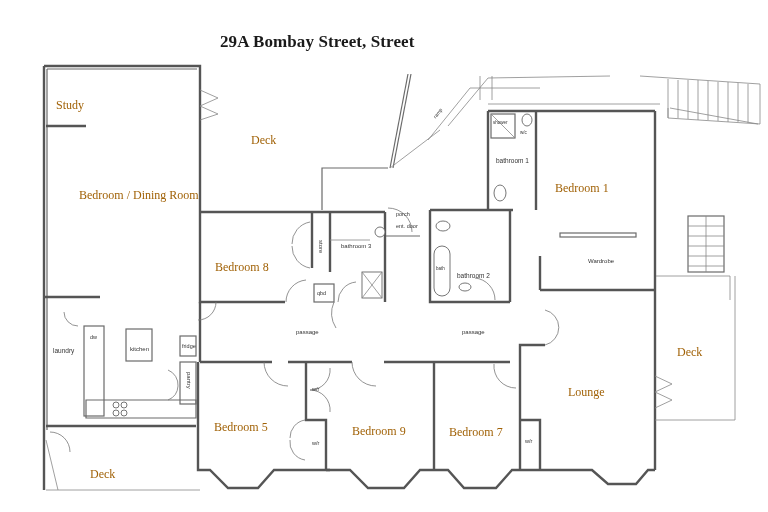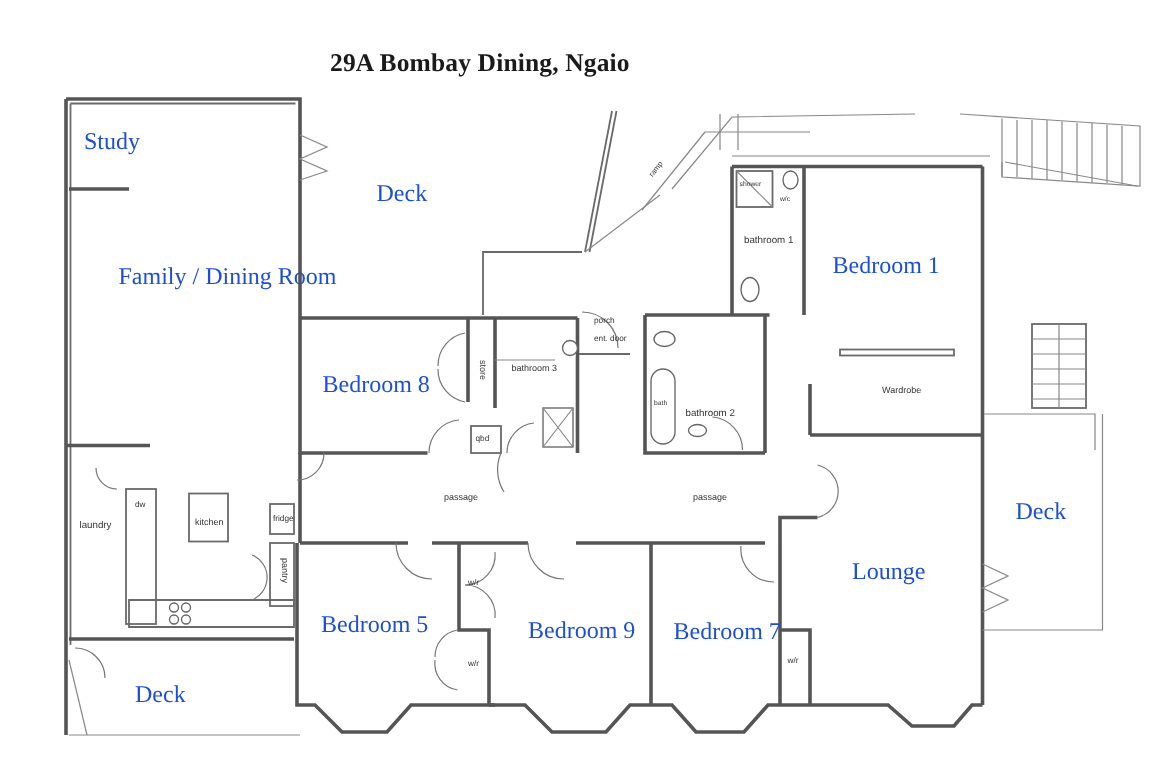--- a/index.html
+++ b/index.html
@@ -1,19 +1,19 @@
 <!DOCTYPE html>
 <html><head>
 <meta charset="utf-8">
 <style>
   html, body { margin: 0; padding: 0; background: #ffffff; }
   body { width: 768px; height: 512px; position: relative; overflow: hidden; font-family: "DejaVu Serif", serif; }
   #plan { position: absolute; left: 0; top: 0; width: 768px; height: 512px; }
   .title { position: absolute; left: 220px; top: 32px; font-family: "Liberation Serif", serif; font-weight: bold; font-size: 17px; color: #1a1a1a; letter-spacing: 0.1px; }
-  .room { position: absolute; font-family: "Liberation Serif", serif; color: #1d4ed8; font-size: 16px; white-space: nowrap; }
+  .room { position: absolute; font-family: "Liberation Serif", serif; color: #a16207; font-size: 12px; white-space: nowrap; margin-top: 12px; }
   .small { position: absolute; font-family: "Liberation Sans", sans-serif; color: #333; font-size: 5.5px; white-space: nowrap; }
   .vert { transform: rotate(90deg); transform-origin: left top; }
   .wall { stroke: #555; stroke-width: 2.4; fill: none; }
   .wall2 { stroke: #6a6a6a; stroke-width: 1.2; fill: none; }
   .thin { stroke: #888; stroke-width: 0.8; fill: none; }
   .door { stroke: #777; stroke-width: 0.8; fill: none; }
   .fix { stroke: #666; stroke-width: 0.9; fill: #fff; }
 </style>
 </head>
 <body>
@@ -157,24 +157,24 @@
     <circle class="fix" cx="124" cy="413" r="3"></circle>
     <path class="wall" d="M46 426 L196 426"></path>
     <path class="door" d="M168 370 A 16 16 0 0 1 178 386 M168 400 A 16 16 0 0 0 178 386"></path>
     <path class="door" d="M64 312 A 14 14 0 0 0 78 326"></path>
     <path class="door" d="M50 432 A 20 20 0 0 1 70 452"></path>
     <path class="thin" d="M46 490 L200 490"></path>
     <path class="thin" d="M46 440 L58 490"></path>
   </g>
 </svg>
 
-<div class="title">29A Bombay Dining, Ngaio</div>
+<div class="title">29A Bombay Street, Street</div>
 
 <div class="room" style="left:56px;top:86px;">Study</div>
-<div class="room" style="left:79px;top:176px;">Family / Dining Room</div>
+<div class="room" style="left:79px;top:176px;">Bedroom / Dining Room</div>
 <div class="room" style="left:251px;top:121px;">Deck</div>
 <div class="room" style="left:215px;top:248px;">Bedroom 8</div>
 <div class="room" style="left:555px;top:169px;">Bedroom 1</div>
 <div class="room" style="left:677px;top:333px;">Deck</div>
 <div class="room" style="left:568px;top:373px;">Lounge</div>
 <div class="room" style="left:214px;top:408px;">Bedroom 5</div>
 <div class="room" style="left:352px;top:412px;">Bedroom 9</div>
 <div class="room" style="left:449px;top:413px;">Bedroom 7</div>
 <div class="room" style="left:90px;top:455px;">Deck</div>
 

